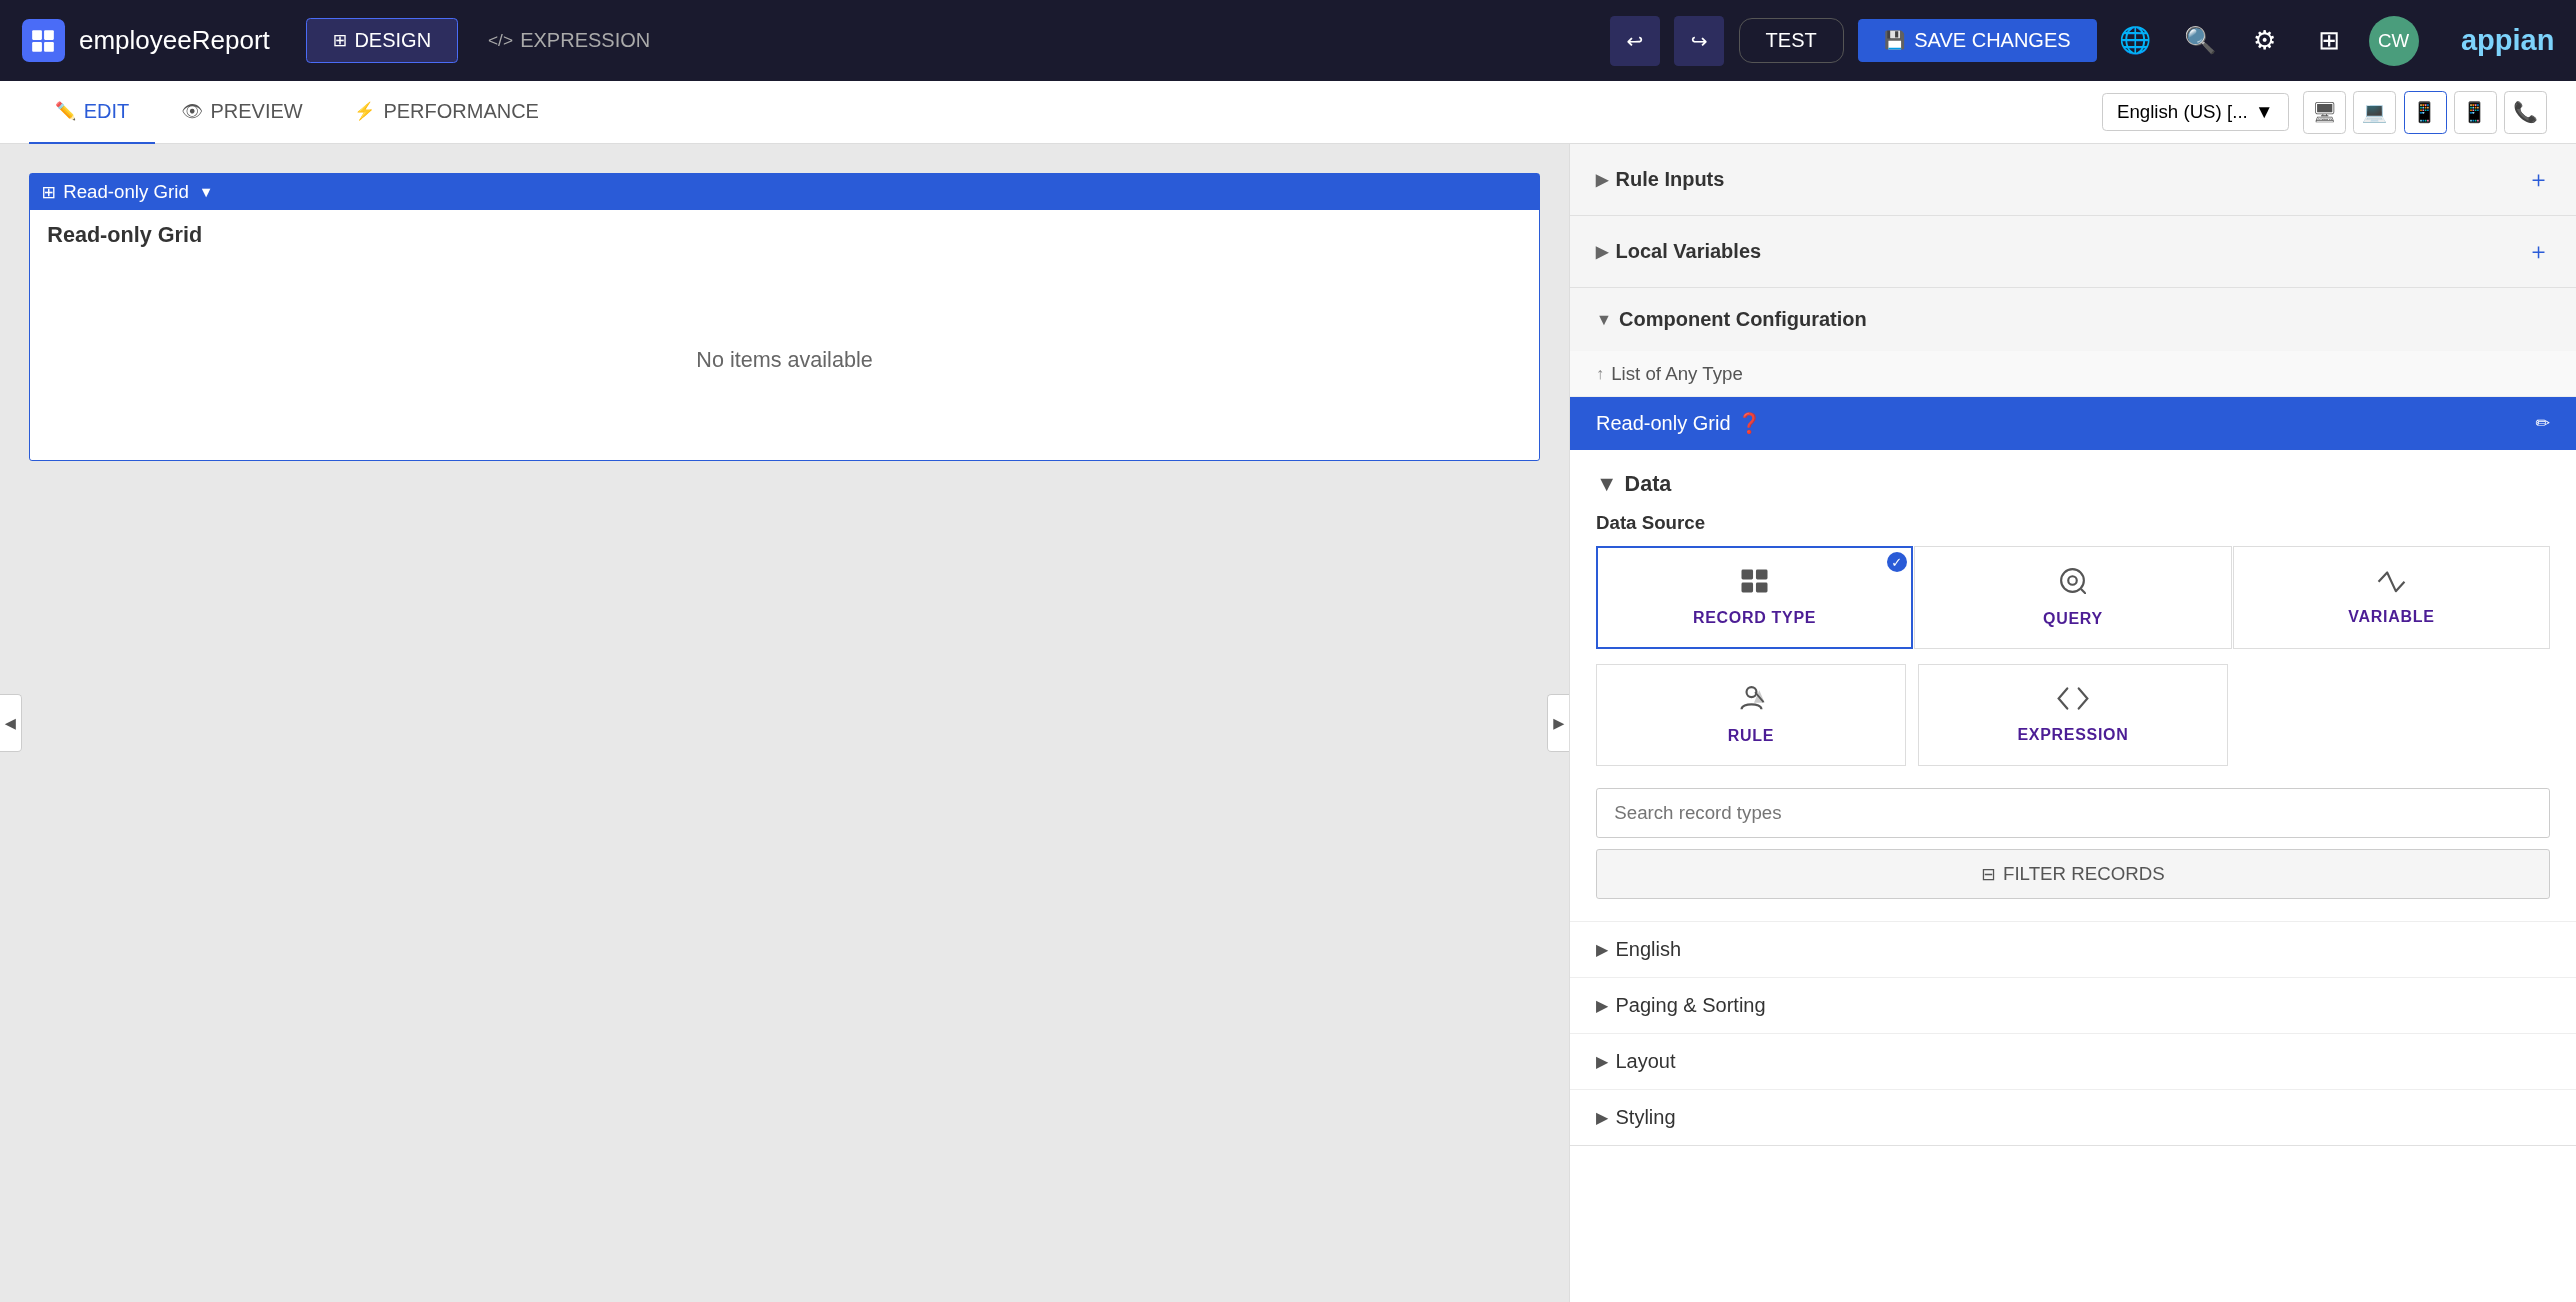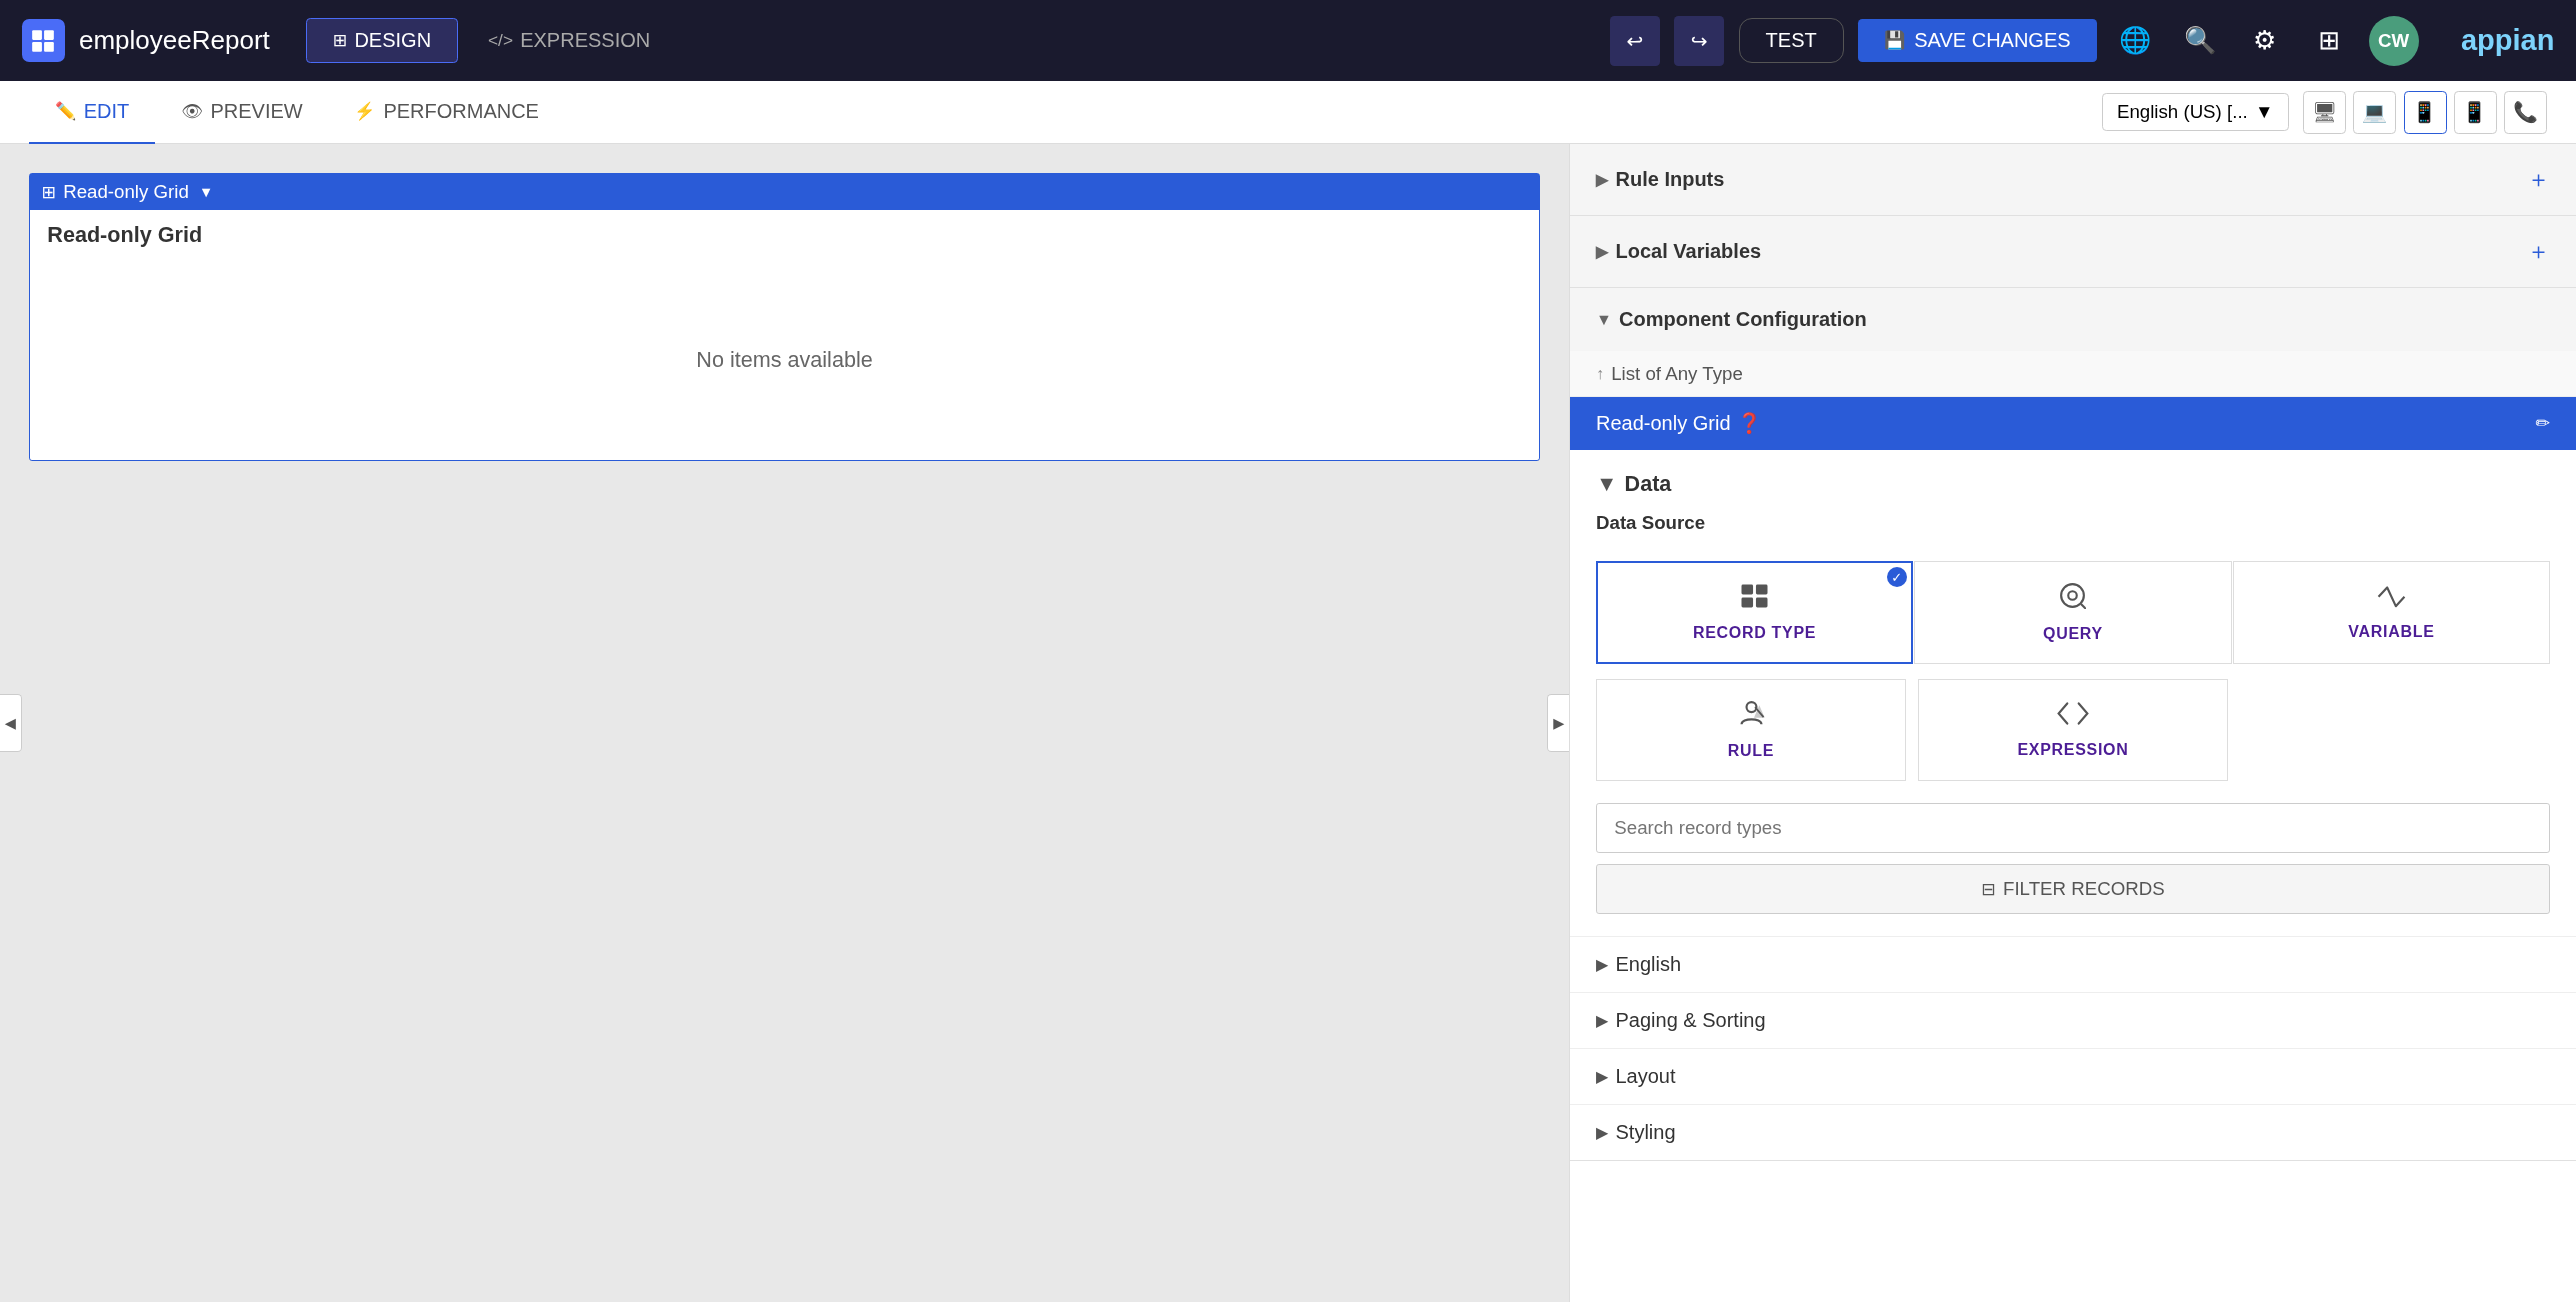--- a/index.html
+++ b/index.html
@@ -33,21 +33,21 @@
     .btn-save {
       padding: 10px 26px; background: #2a5bd7; border: none; border-radius: 4.3px; color: white; cursor: pointer; font-size: 20px; display: flex; align-items: center; gap: 8.6px;
     }
     .btn-save-icon { font-size: 17.3px; }
     .nav-icon-btn {
       width: 50px; height: 50px; background: transparent; border: none; cursor: pointer;
       display: flex; align-items: center; justify-content: center; color: white; font-size: 26px;
     }
     .avatar {
       width: 50px; height: 50px; background: #4a9d7c; border-radius: 50%; display: flex; align-items: center; justify-content: center;
-      color: white; font-size: 18.7px; font-weight: bold;
+      color: white; font-size: 18.7px; font-weight: normal;
     }
     .appian-logo { color: #7dd3fc; font-size: 29px; font-weight: bold; margin-left: 28px; }
 
     
     .sec-nav {
       display: flex; align-items: center; background: white; height: 63px; padding: 0 29px; border-bottom: 0.7px solid #ddd; gap: 0;
     }
     .sec-tab {
       display: flex; align-items: center; gap: 7.2px; padding: 0 26px; height: 63px; cursor: pointer; font-size: 20px; color: #555;
       border-bottom: 2.2px solid transparent;
@@ -119,21 +119,21 @@
       display: flex; align-items: center; justify-content: space-between;
       padding: 14.4px 26px; background: #2a5bd7; color: white; font-size: 20px;
     }
     .config-current-label { display: flex; align-items: center; gap: 7.2px; }
     .config-edit-icon { font-size: 17.3px; cursor: pointer; }
 
     
     .data-section { padding: 21.6px 26px; }
     .data-section-title { font-size: 21.6px; font-weight: 600; color: #333; margin-bottom: 14.4px; display: flex; align-items: center; }
     .data-section-chevron { margin-right: 7.2px; color: #555; }
-    .data-source-label { font-size: 18.7px; font-weight: 600; color: #333; margin-bottom: 27px; }
+    .data-source-label { font-size: 18.7px; font-weight: 600; color: #333; margin-bottom: 12px; }
 
     .data-source-grid { display: grid; grid-template-columns: 1fr 1fr 1fr; gap: 1.4px; margin-bottom: 14.4px; }
     .data-source-option {
       display: flex; flex-direction: column; align-items: center; justify-content: center;
       padding: 20px 11.5px; border: 1.4px solid #ddd; cursor: pointer; gap: 8.6px; background: white;
     }
     .data-source-option.selected { border: 2.2px solid #2a5bd7; position: relative; }
     .data-source-option.selected::after {
       content: '✓'; position: absolute; top: 4.3px; right: 4.3px;
       width: 20px; height: 20px; background: #2a5bd7; color: white; border-radius: 50%;

